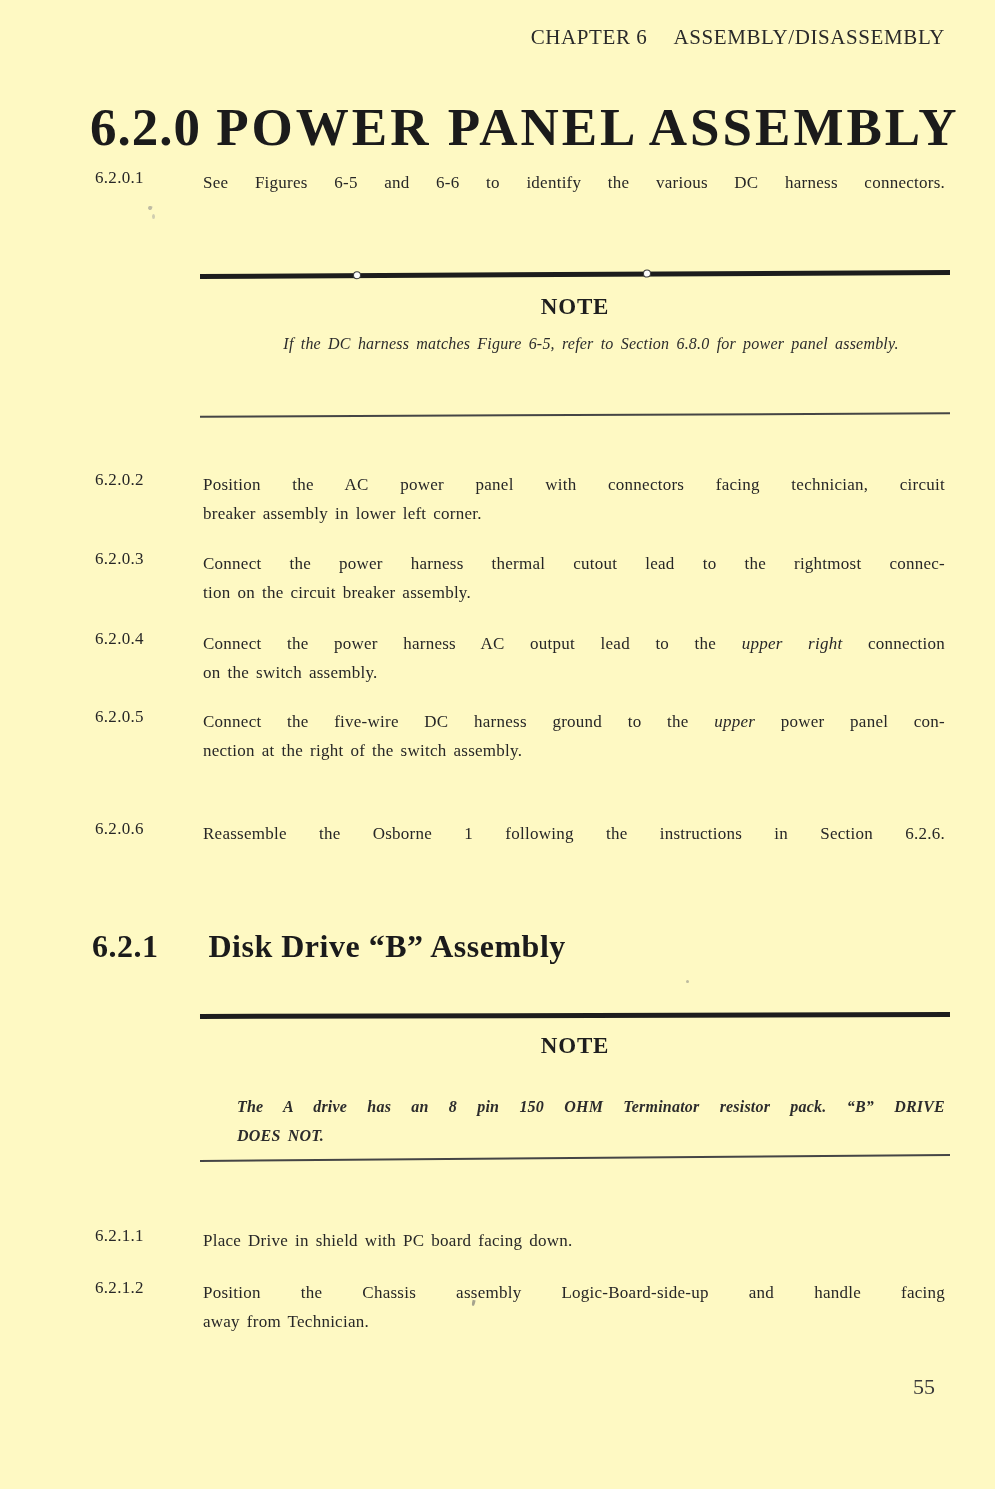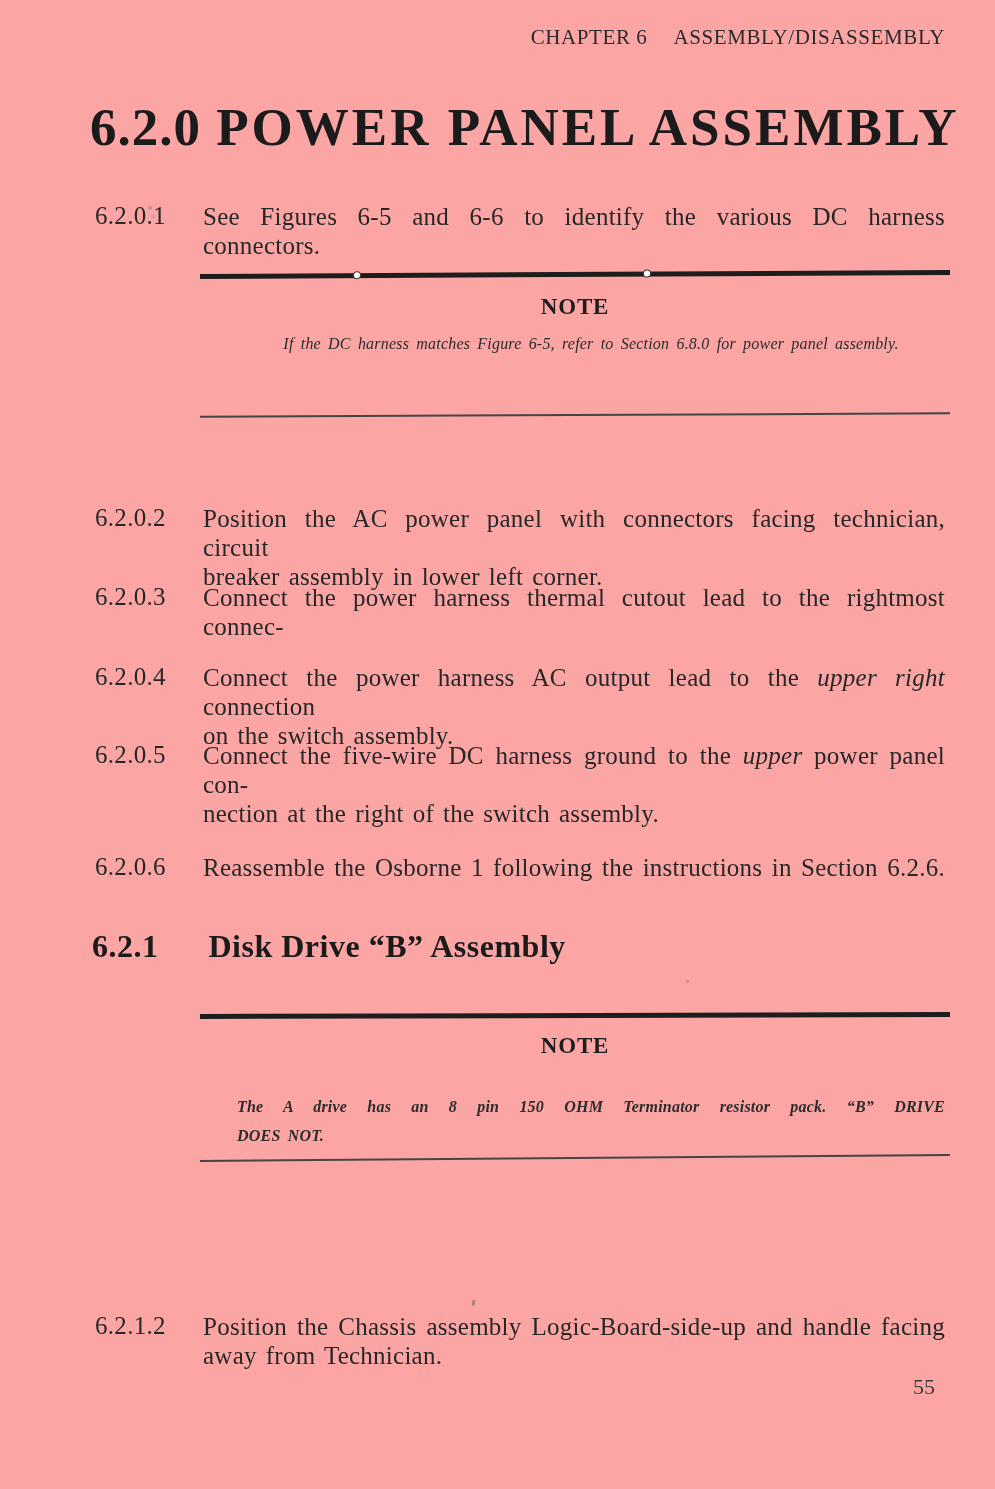--- a/index.html
+++ b/index.html
@@ -1,20 +1,20 @@
 <!DOCTYPE html>
 <html><head>
 <meta charset="utf-8">
 <style>
   html, body { margin: 0; padding: 0; background: #ffffff; }
   .page {
     position: relative;
     width: 995px;
     height: 1489px;
-    background: #fca5a5;
+    background: #fef9c3;
     font-family: "Liberation Serif", "DejaVu Serif", serif;
     color: #272727;
     overflow: hidden;
   }
 
   
   .running-header {
     position: absolute;
     top: 25px;
     right: 50px;
@@ -36,22 +36,21 @@
   .h1-620 .h1-num { display: inline-block; width: 110px; letter-spacing: 1px; }
   .h1-621 { top: 928px; left: 92px; font-size: 32px; letter-spacing: 0.5px; }
   .h1-621 .h1-num { display: inline-block; width: 108px; }
 
   
   .step {
     position: absolute;
     left: 95px;
     width: 850px;
     display: flex;
-    font-size: 25px;
-    margin-top: 34px;
+    font-size: 17px;
   }
   .step-num { width: 108px; flex: none; letter-spacing: 0.3px; }
   .step-body { width: 742px; flex: none; word-spacing: 2.5px; letter-spacing: 0.25px; }
   .ln { line-height: 29px; }
   .ln.full { text-align: justify; text-align-last: justify; }
   .it { font-style: italic; }
 
   
   .rule {
     position: absolute;
@@ -150,20 +149,21 @@
     <div class="step-body">
       <div class="ln full"><span>Position the AC power panel with connectors facing technician, circuit</span></div>
       <div class="ln"><span>breaker assembly in lower left corner.</span></div>
     </div>
   </div>
 
   <div class="step" style="top:549px">
     <span class="step-num">6.2.0.3</span>
     <div class="step-body">
       <div class="ln full"><span>Connect the power harness thermal cutout lead to the rightmost connec-</span></div>
+      <div class="ln"><span>tion on the circuit breaker assembly.</span></div>
     </div>
   </div>
 
   <div class="step" style="top:629px">
     <span class="step-num">6.2.0.4</span>
     <div class="step-body">
       <div class="ln full"><span>Connect the power harness AC output lead to the </span><span class="it">upper right</span><span> connection</span></div>
       <div class="ln"><span>on the switch assembly.</span></div>
     </div>
   </div>
@@ -190,20 +190,26 @@
   <div class="artifact dot-c"></div>
 
   <div class="rule thick r3"></div>
   <div class="note-label nl2">NOTE</div>
   <div class="note-body nb2">
     <div class="ln full"><span>The A drive has an 8 pin 150 OHM Terminator resistor pack. “B” DRIVE</span></div>
     <div class="ln"><span>DOES NOT.</span></div>
   </div>
   <div class="rule thin r4"></div>
 
+  <div class="step" style="top:1226px">
+    <span class="step-num">6.2.1.1</span>
+    <div class="step-body">
+      <div class="ln"><span>Place Drive in shield with PC board facing down.</span></div>
+    </div>
+  </div>
 
   <div class="step" style="top:1278px">
     <span class="step-num">6.2.1.2</span>
     <div class="step-body">
       <div class="ln full"><span>Position the Chassis assembly Logic-Board-side-up and handle facing</span></div>
       <div class="ln"><span>away from Technician.</span></div>
     </div>
   </div>
   <div class="artifact tick-d"></div>
 

